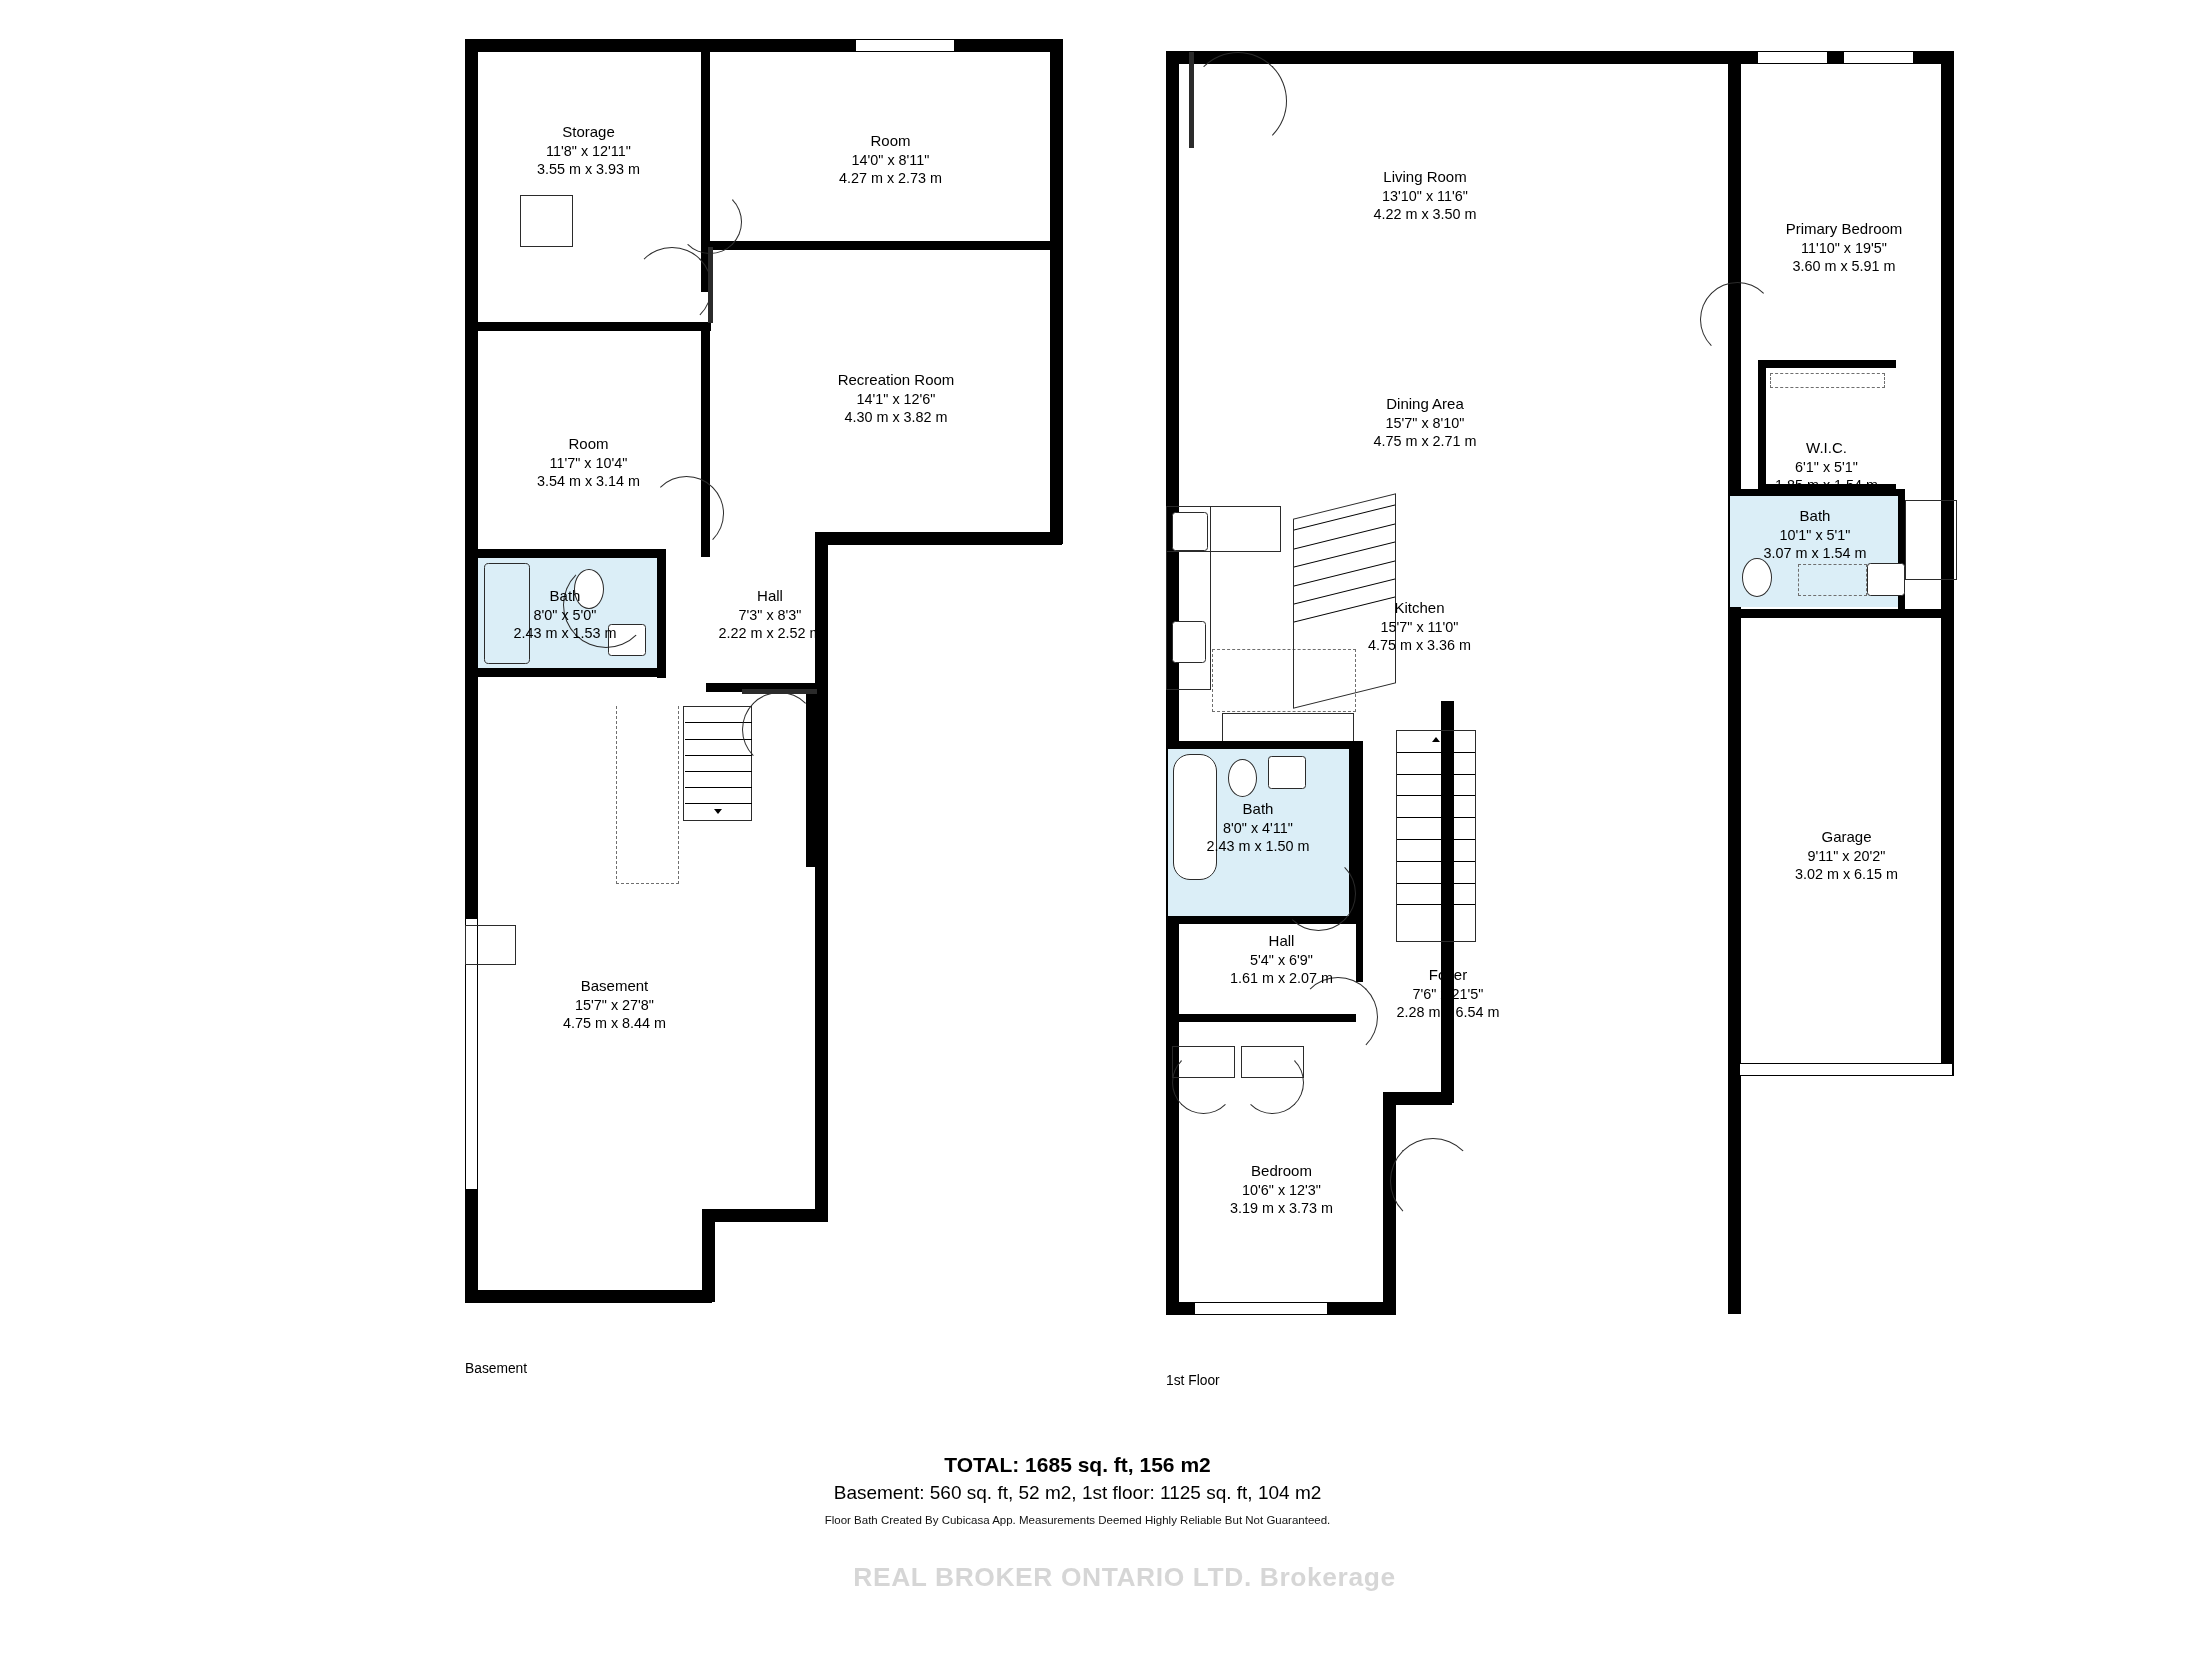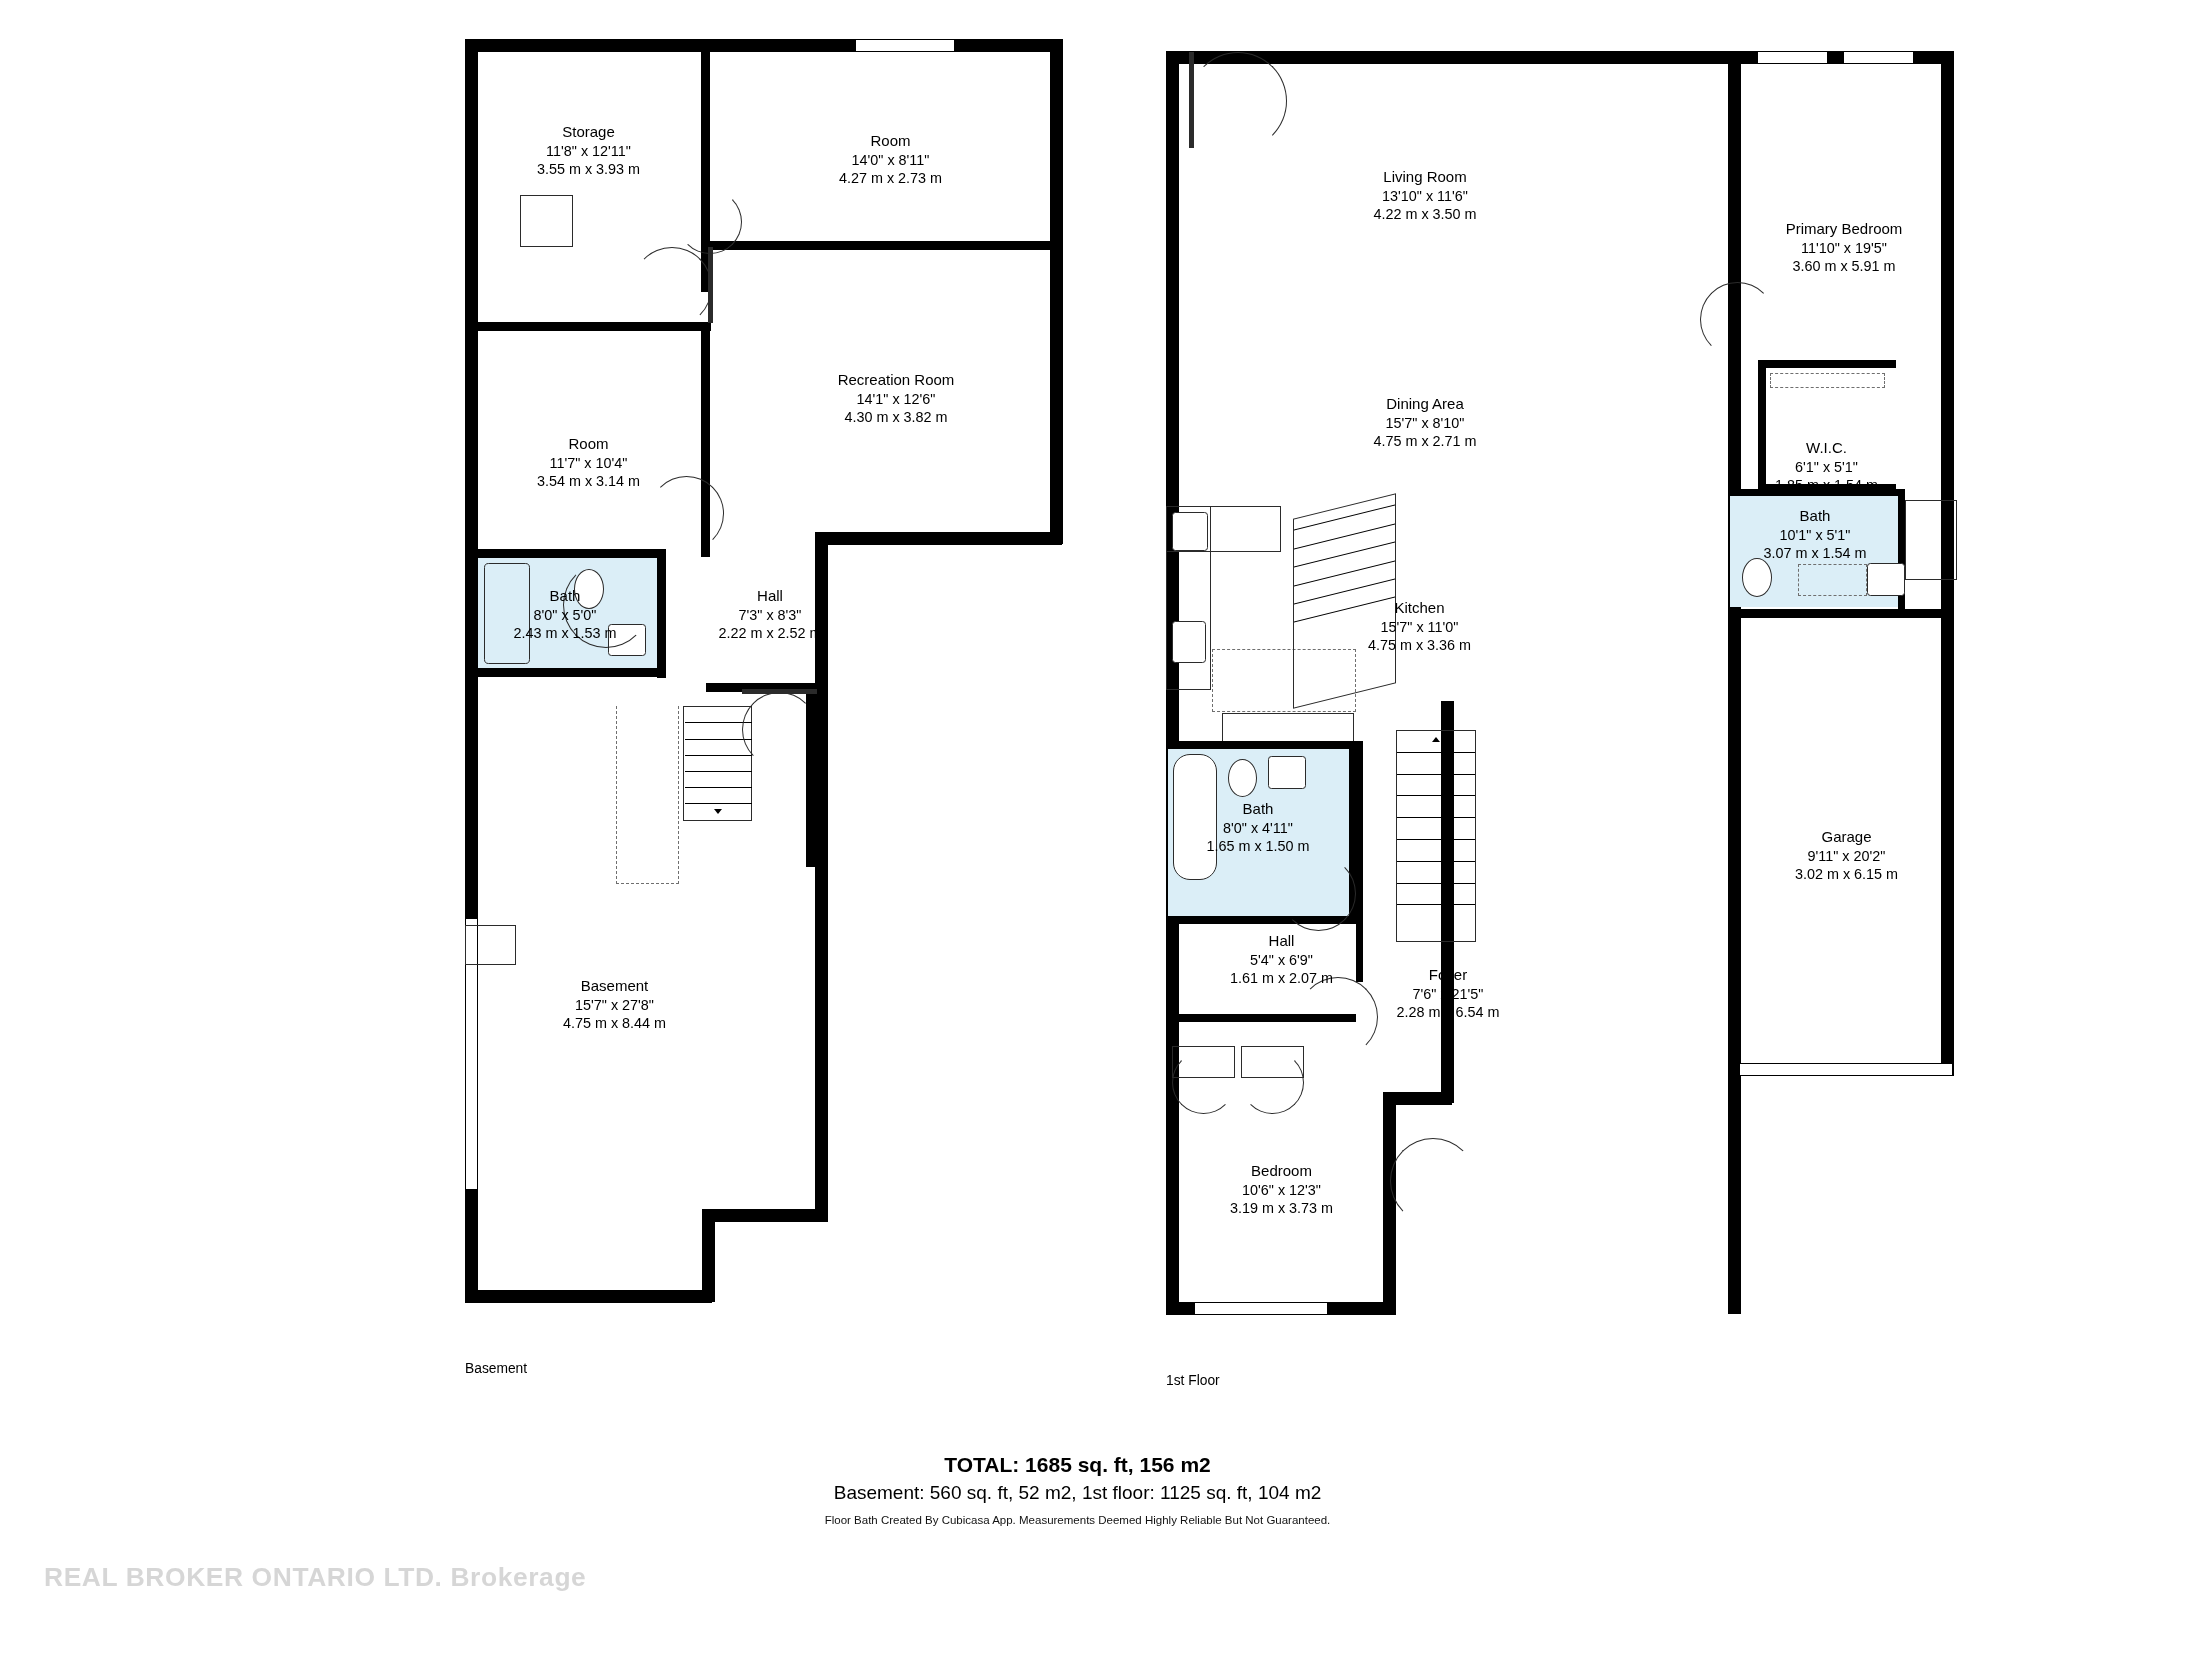--- a/index.html
+++ b/index.html
@@ -105,21 +105,21 @@
   #summary .fine {
     font-size: 11.5px;
     margin-top: 8px;
     color: #111;
   }
   #watermark {
     position: absolute;
     left: 0;
     top: 1562px;
     width: 2205px;
-    text-align: left;
+    text-align: center;
     font-size: 26.4px;
     letter-spacing: 0.6px;
     color: rgba(120,120,120,0.30);
     font-weight: bold;
     pointer-events: none;
     padding-left: 44px;
   }
   .arrow {
     position: absolute;
     width: 0; height: 0;
@@ -347,21 +347,21 @@
 
     <div class="label" style="left:190px; top:586px; width:207px;">
       <div class="nm">Kitchen</div>
       <div class="dim">15'7" x 11'0"</div>
       <div class="dim">4.75 m x 3.36 m</div>
     </div>
 
     <div class="label" style="left:46px; top:787px; width:172px;">
       <div class="nm">Bath</div>
       <div class="dim">8'0" x 4'11"</div>
-      <div class="dim">1.65 m x 1.50 m</div>
+      <div class="dim">2.43 m x 1.50 m</div>
     </div>
 
     <div class="label" style="left:620px; top:815px; width:201px;">
       <div class="nm">Garage</div>
       <div class="dim">9'11" x 20'2"</div>
       <div class="dim">3.02 m x 6.15 m</div>
     </div>
 
     <div class="label" style="left:75px; top:919px; width:161px;">
       <div class="nm">Hall</div>

